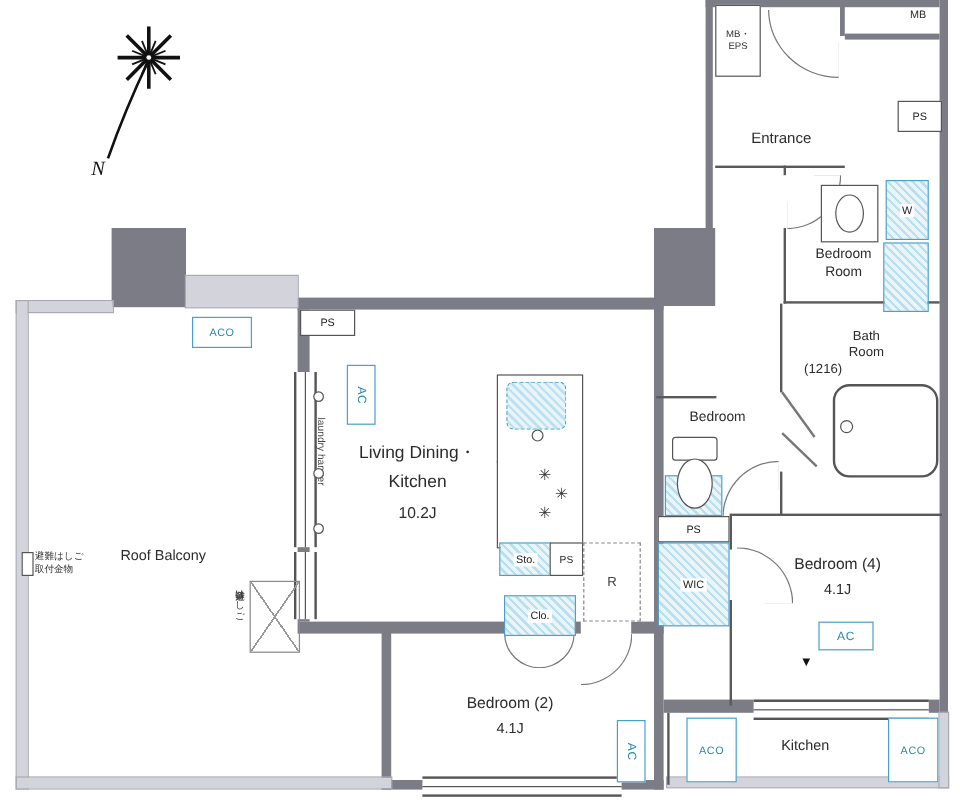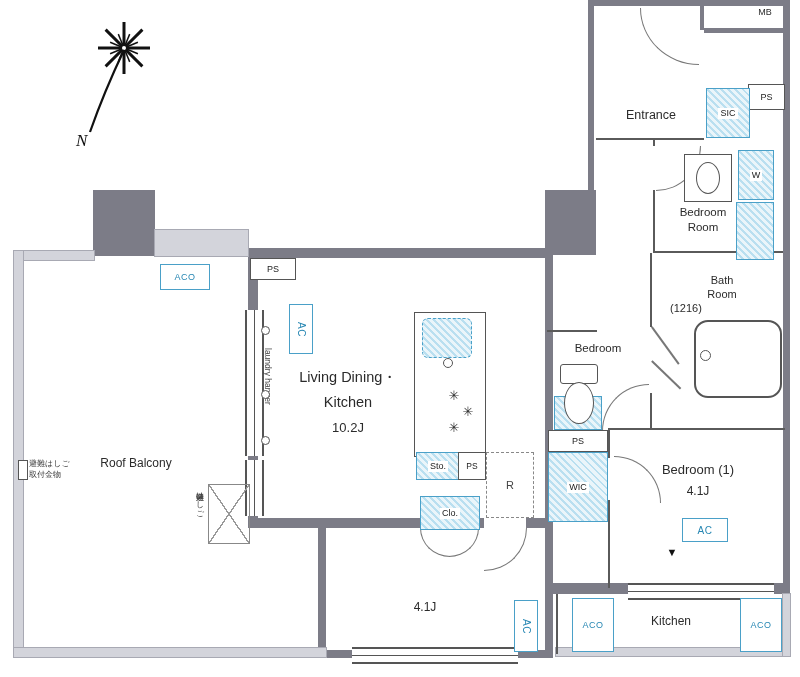--- a/index.html
+++ b/index.html
@@ -113,27 +113,28 @@
   <div class="arc bl" style="left:640px;top:8px;width:58px;height:56px"></div>
   <div class="arc br" style="left:656px;top:146px;width:44px;height:44px"></div>
   <div class="arc tl" style="left:602px;top:384px;width:46px;height:46px"></div>
   <div class="arc tr" style="left:614px;top:456px;width:46px;height:46px"></div>
   <div class="arc br" style="left:484px;top:528px;width:42px;height:42px"></div>
   <div class="arc bl" style="left:420px;top:528px;width:29px;height:28px"></div>
   <div class="arc br" style="left:449px;top:528px;width:29px;height:28px"></div>
   <div class="diag" style="left:652px;top:326px;width:46px;transform:rotate(54deg)"></div>
   <div class="diag" style="left:652px;top:360px;width:40px;transform:rotate(44deg)"></div>
 
+  <div class="thinbox" style="left:596px;top:4px;width:36px;height:58px;flex-direction:column">
+    <span class="jp">MB・</span>
+    <span class="jp">EPS</span>
+  </div>
   <div class="lbl" style="left:748px;top:7px;width:34px;font-size:9px">MB</div>
   <div class="thinbox" style="left:748px;top:84px;width:35px;height:24px;font-size:9px">PS</div>
 
   <div class="lbl" style="left:606px;top:108px;width:90px;font-size:12.5px">Entrance</div>
-  <div class="hatch" style="left:706px;top:88px;width:42px;height:48px">
-    <span class="pill">SIC</span>
-  </div>
   <div class="hatch" style="left:738px;top:150px;width:34px;height:48px">
     <span class="pill">W</span>
   </div>
   <div class="thinbox" style="left:684px;top:154px;width:46px;height:46px">
     <span class="circ" style="position:static;display:block;width:22px;height:30px"></span>
   </div>
   <div class="hatch" style="left:736px;top:202px;width:36px;height:56px"></div>
   <div class="lbl" style="left:668px;top:206px;width:70px;font-size:11.5px">Bedroom</div>
   <div class="lbl" style="left:668px;top:221px;width:70px;font-size:11.5px">Room</div>
 
@@ -175,27 +176,28 @@
 
   <div class="hatch" style="left:416px;top:452px;width:42px;height:26px">
     <span class="pill">Sto.</span>
   </div>
   <div class="thinbox" style="left:458px;top:452px;width:26px;height:26px;font-size:8.5px">PS</div>
   <div class="dashbox" style="left:486px;top:452px;width:46px;height:64px;font-size:11px;color:#444">R</div>
   <div class="hatch" style="left:420px;top:496px;width:58px;height:32px">
     <span class="pill">Clo.</span>
   </div>
 
-  <div class="lbl" style="left:618px;top:462px;width:160px;font-size:13px">Bedroom (1)</div>
+  <div class="lbl" style="left:618px;top:462px;width:160px;font-size:13px">Bedroom (4)</div>
   <div class="lbl" style="left:618px;top:484px;width:160px;font-size:12px">4.1J</div>
   <div class="outl" style="left:682px;top:518px;width:44px;height:22px">
     <span>AC</span>
   </div>
   <div class="lbl" style="left:662px;top:546px;width:20px;font-size:11px;color:#111">▼</div>
 
+  <div class="lbl" style="left:340px;top:578px;width:170px;font-size:13px">Bedroom (2)</div>
   <div class="lbl" style="left:340px;top:600px;width:170px;font-size:12px">4.1J</div>
   <div class="outl" style="left:514px;top:600px;width:22px;height:50px">
     <span class="vtext">AC</span>
   </div>
 
   <div class="lbl" style="left:626px;top:614px;width:90px;font-size:12px">Kitchen</div>
   <div class="outl" style="left:572px;top:598px;width:40px;height:52px;font-size:9px">
     <span>ACO</span>
   </div>
   <div class="outl" style="left:740px;top:598px;width:40px;height:52px;font-size:9px">

